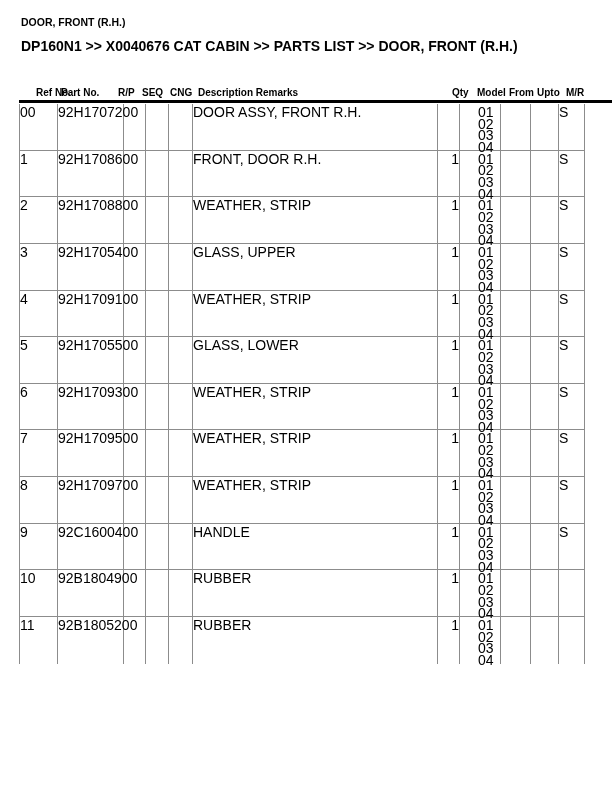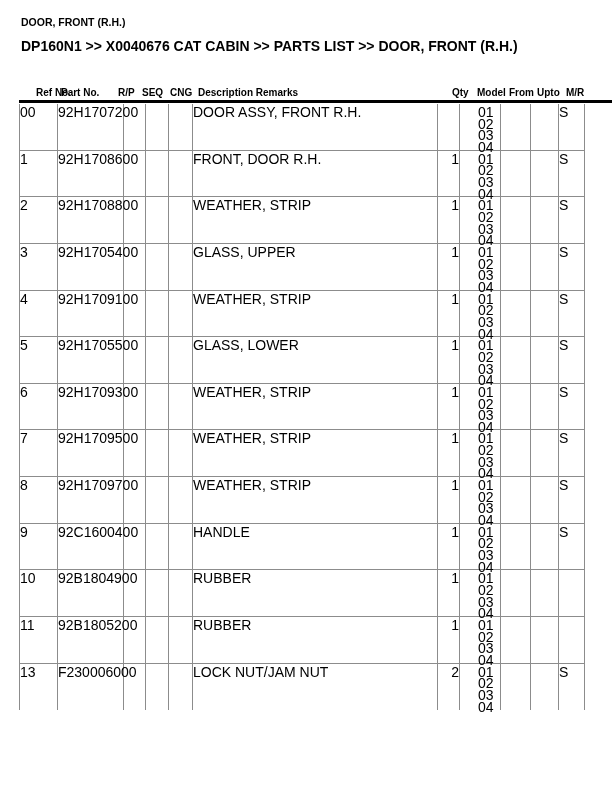--- a/index.html
+++ b/index.html
@@ -293,34 +293,16 @@
           <td class="col-model">
             <div class="model-lines">01
 02
 03
 04</div>
           </td>
           <td class="col-from"></td>
           <td class="col-upto"></td>
           <td class="col-mr"></td>
         </tr>
-        <tr>
-          <td class="col-ref">13</td>
-          <td class="col-part">F230006000</td>
-          <td class="col-rp"></td>
-          <td class="col-seq"></td>
-          <td class="col-cng"></td>
-          <td class="col-description">LOCK NUT/JAM NUT</td>
-          <td class="col-qty">2</td>
-          <td class="col-model">
-            <div class="model-lines">01
-02
-03
-04</div>
-          </td>
-          <td class="col-from"></td>
-          <td class="col-upto"></td>
-          <td class="col-mr">S</td>
-        </tr>
       </tbody>
   </table>
 
 </div>
 
 </body></html>

